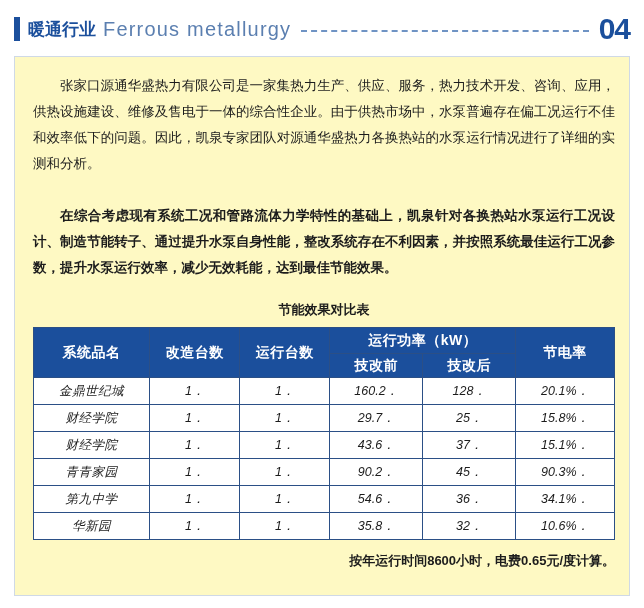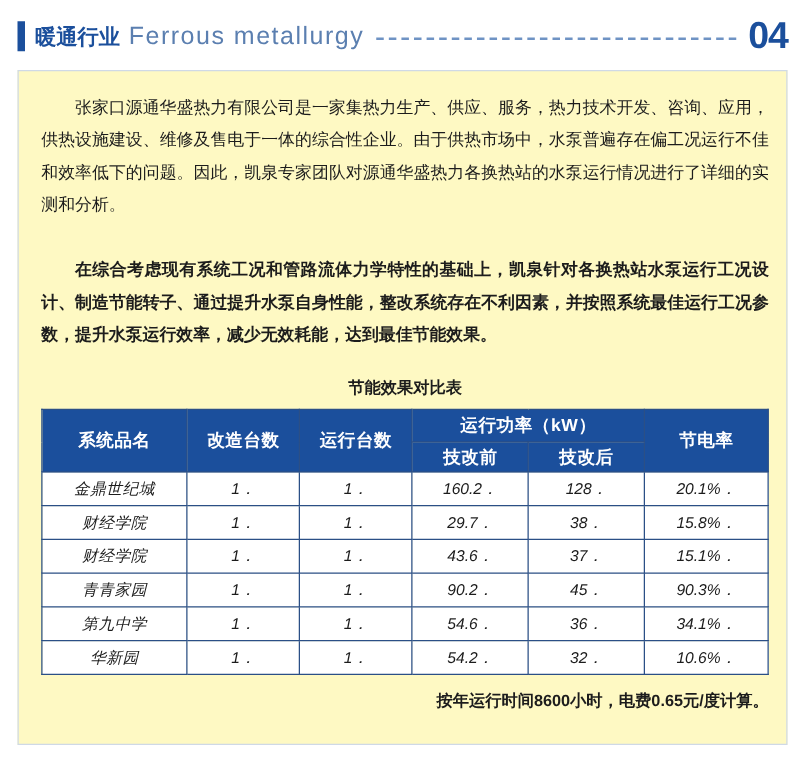--- a/index.html
+++ b/index.html
@@ -188,21 +188,21 @@
           <td>1．</td>
           <td>160.2．</td>
           <td>128．</td>
           <td>20.1%．</td>
         </tr>
         <tr>
           <td class="name">财经学院</td>
           <td>1．</td>
           <td>1．</td>
           <td>29.7．</td>
-          <td>38．</td>
+          <td>25．</td>
           <td>15.8%．</td>
         </tr>
         <tr>
           <td class="name">财经学院</td>
           <td>1．</td>
           <td>1．</td>
           <td>43.6．</td>
           <td>37．</td>
           <td>15.1%．</td>
         </tr>
@@ -219,21 +219,21 @@
           <td>1．</td>
           <td>1．</td>
           <td>54.6．</td>
           <td>36．</td>
           <td>34.1%．</td>
         </tr>
         <tr>
           <td class="name">华新园</td>
           <td>1．</td>
           <td>1．</td>
-          <td>54.2．</td>
+          <td>35.8．</td>
           <td>32．</td>
           <td>10.6%．</td>
         </tr>
       </tbody>
     </table>
 
     <div class="footnote">按年运行时间8600小时，电费0.65元/度计算。</div>
 
   </div>
 </div>

